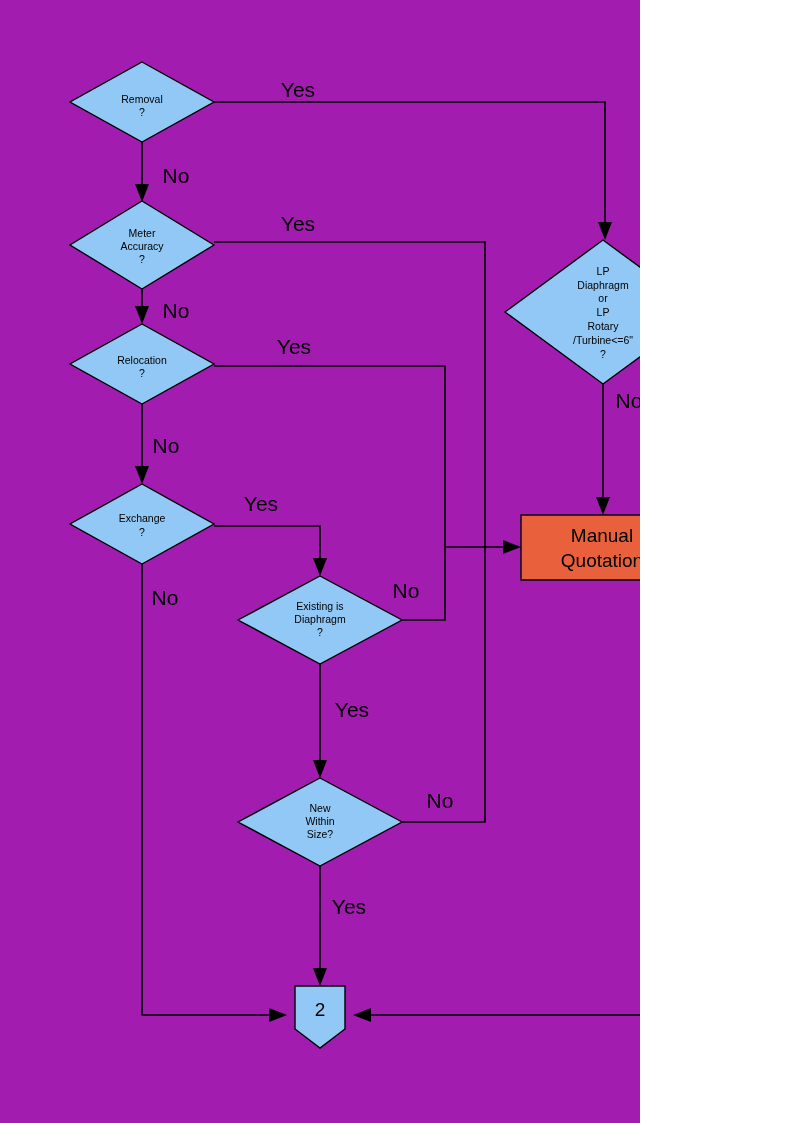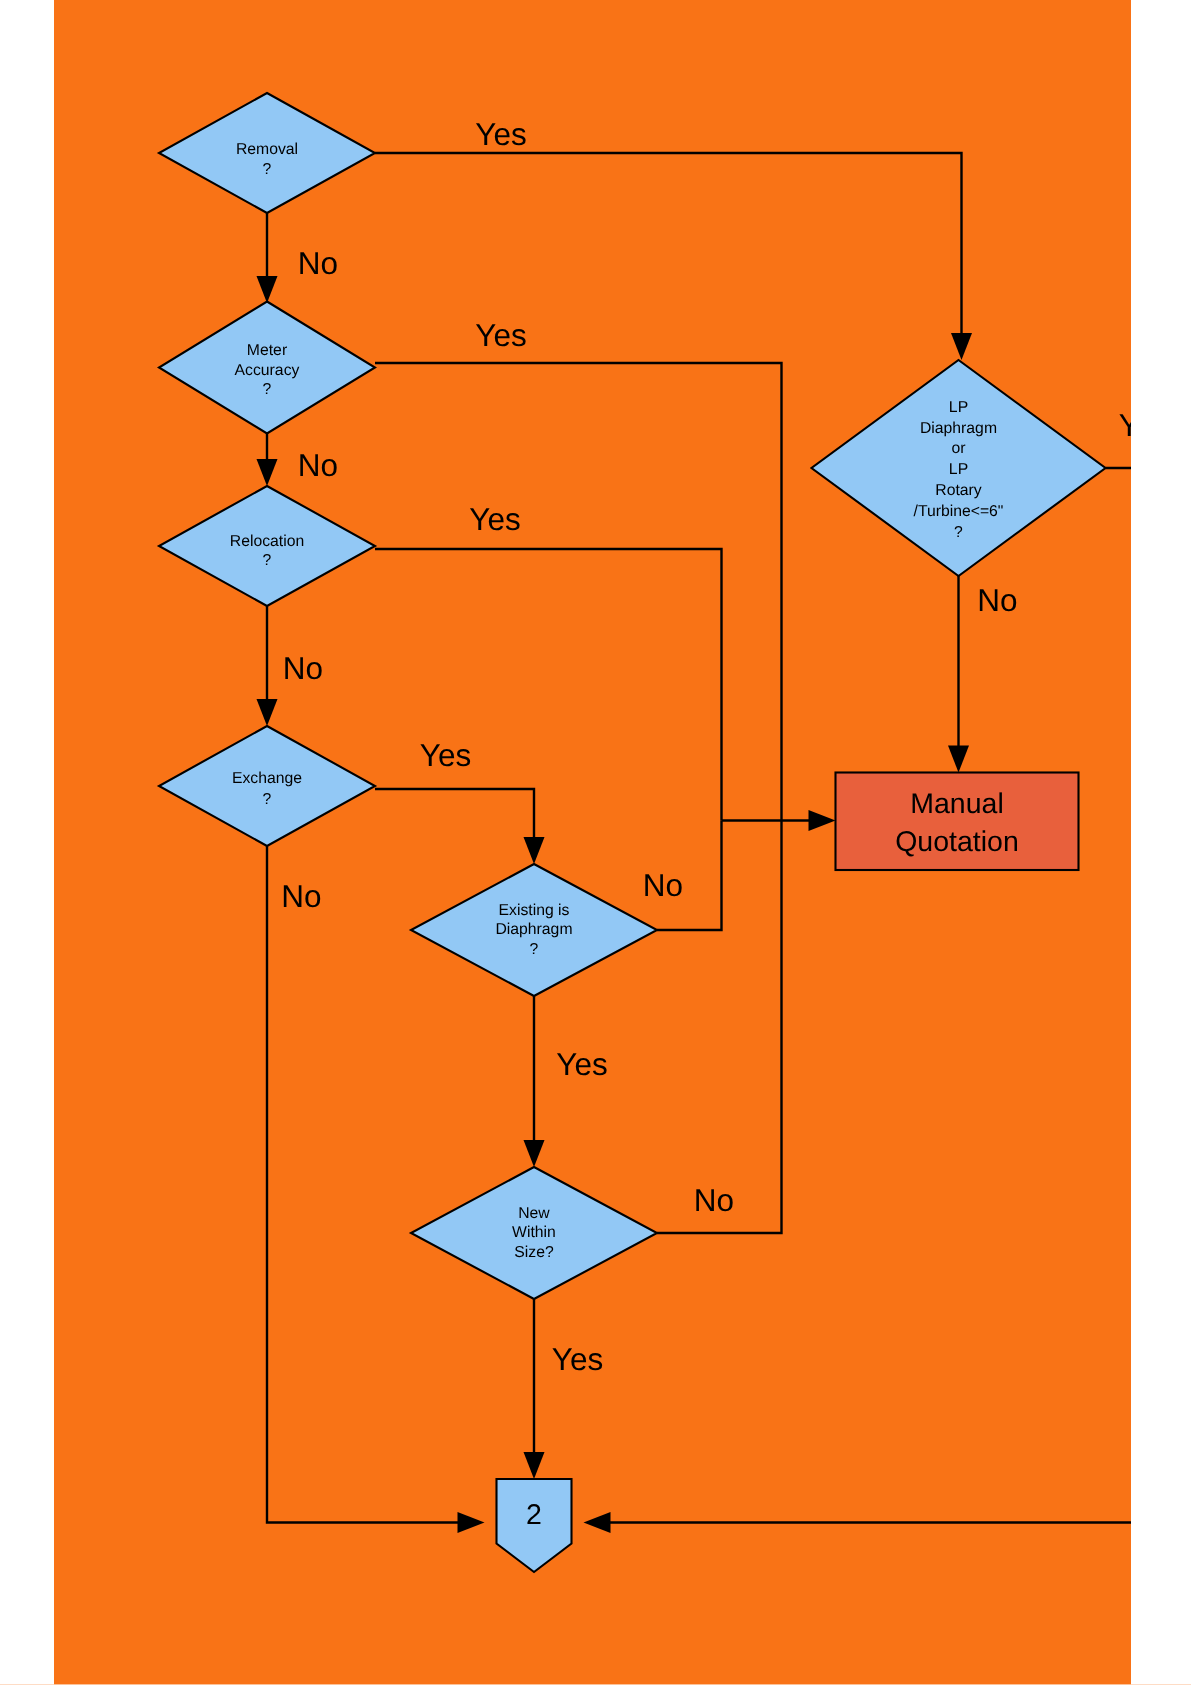--- a/index.html
+++ b/index.html
@@ -2,26 +2,25 @@
 <html><head>
 <meta charset="utf-8">
 <style>
   html, body {
     margin: 0;
     padding: 0;
     background: #ffffff;
   }
   #canvas {
     position: relative;
-    width: 718px;
+    width: 640px;
     height: 1123px;
-    background: #f97316;
+    background: #a21caf;
     font-family: "Liberation Sans", sans-serif;
     overflow: hidden;
-    margin-left: 36px;
   }
   svg#flow {
     position: absolute;
     left: 0;
     top: 0;
     width: 794px;
     height: 1123px;
   }
   .shape-poly {
     stroke: #000000;

